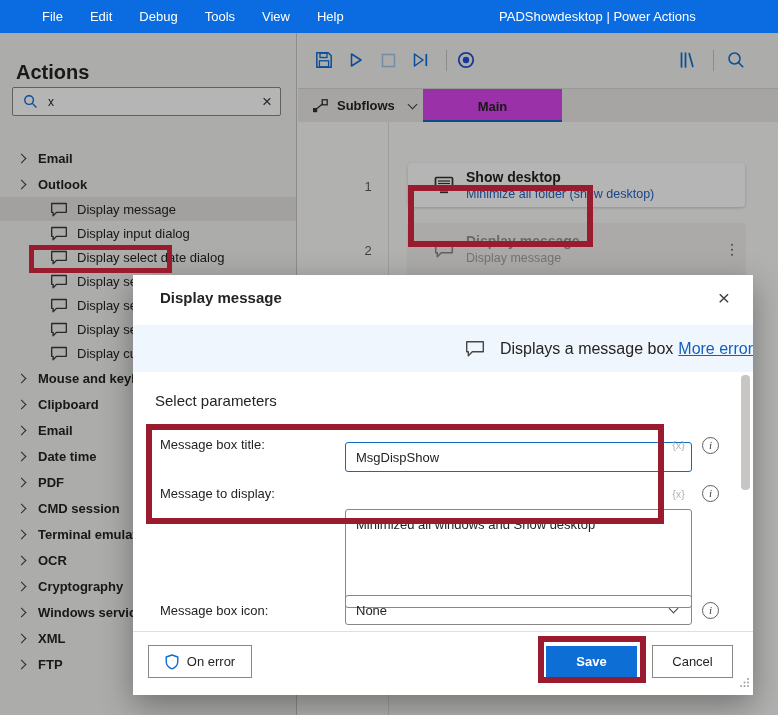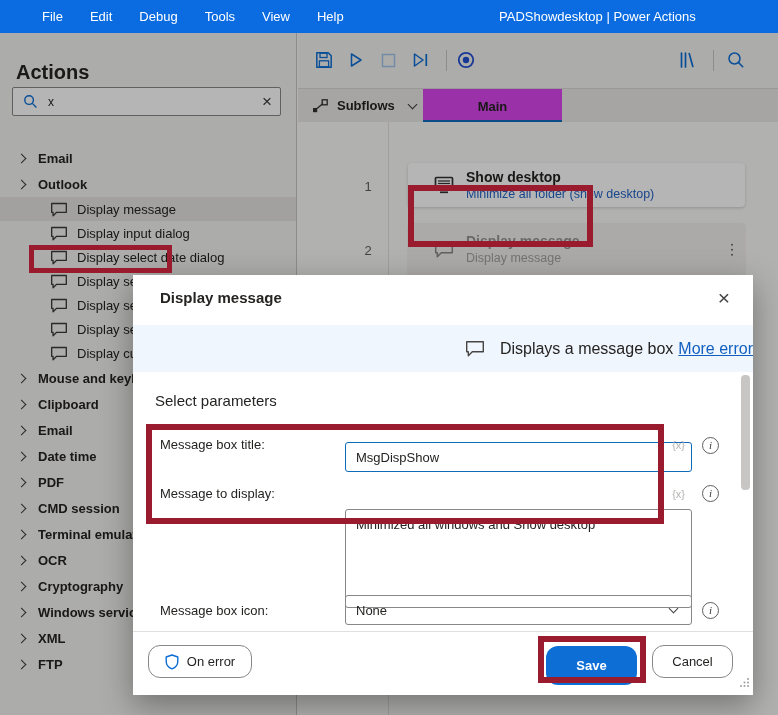--- a/index.html
+++ b/index.html
@@ -90,24 +90,24 @@
   .info-icon span { font-family:"Liberation Serif", serif; font-style:italic; font-size:11px;
     color:#3b3a39; line-height:1; }
   .fld-select { position:absolute; left:212px; width:347px; height:30px; border:1px solid #8a8886;
     border-radius:3px; display:flex; align-items:center; font-size:13px; color:#252423; cursor:pointer; }
   .fld-select .sval { margin-left:10px; flex:1; }
   .fld-select .chev { border-color:#424242; margin-right:14px; margin-top:-3px; }
   .dlg-scroll { position:absolute; left:608px; top:100px; width:9px; height:115px; background:#c8c6c4;
     border-radius:4px; cursor:pointer; z-index:2; }
   .dlg-footer { position:absolute; left:0; top:356px; width:620px; height:64px; border-top:1px solid #e1dfdd; }
   .btn { position:absolute; display:flex; align-items:center; justify-content:center; font-size:13px;
-    font-family:inherit; border-radius:12px; cursor:pointer; }
+    font-family:inherit; border-radius:0; cursor:pointer; }
   .btn-onerror { left:15px; top:13px; width:104px; height:33px; background:#fff;
     border:1px solid #8a8886; color:#252423; gap:8px; }
-  .btn-save { left:413px; top:14px; width:91px; height:39px; background:#0d6ed6; color:#fff;
+  .btn-save { left:413px; top:14px; width:91px; height:31px; background:#0d6ed6; color:#fff;
     font-weight:600; border:none; }
   .btn-cancel { left:519px; top:13px; width:81px; height:33px; background:#fff;
     border:1px solid #8a8886; color:#252423; }
   .grip { position:absolute; right:3px; bottom:3px; }
   
   .anno { position:absolute; border:6px solid #991b2d; z-index:70; pointer-events:none; }
   .anno.thin { border-width:5px; }
 </style>
 </head>
 <body>

